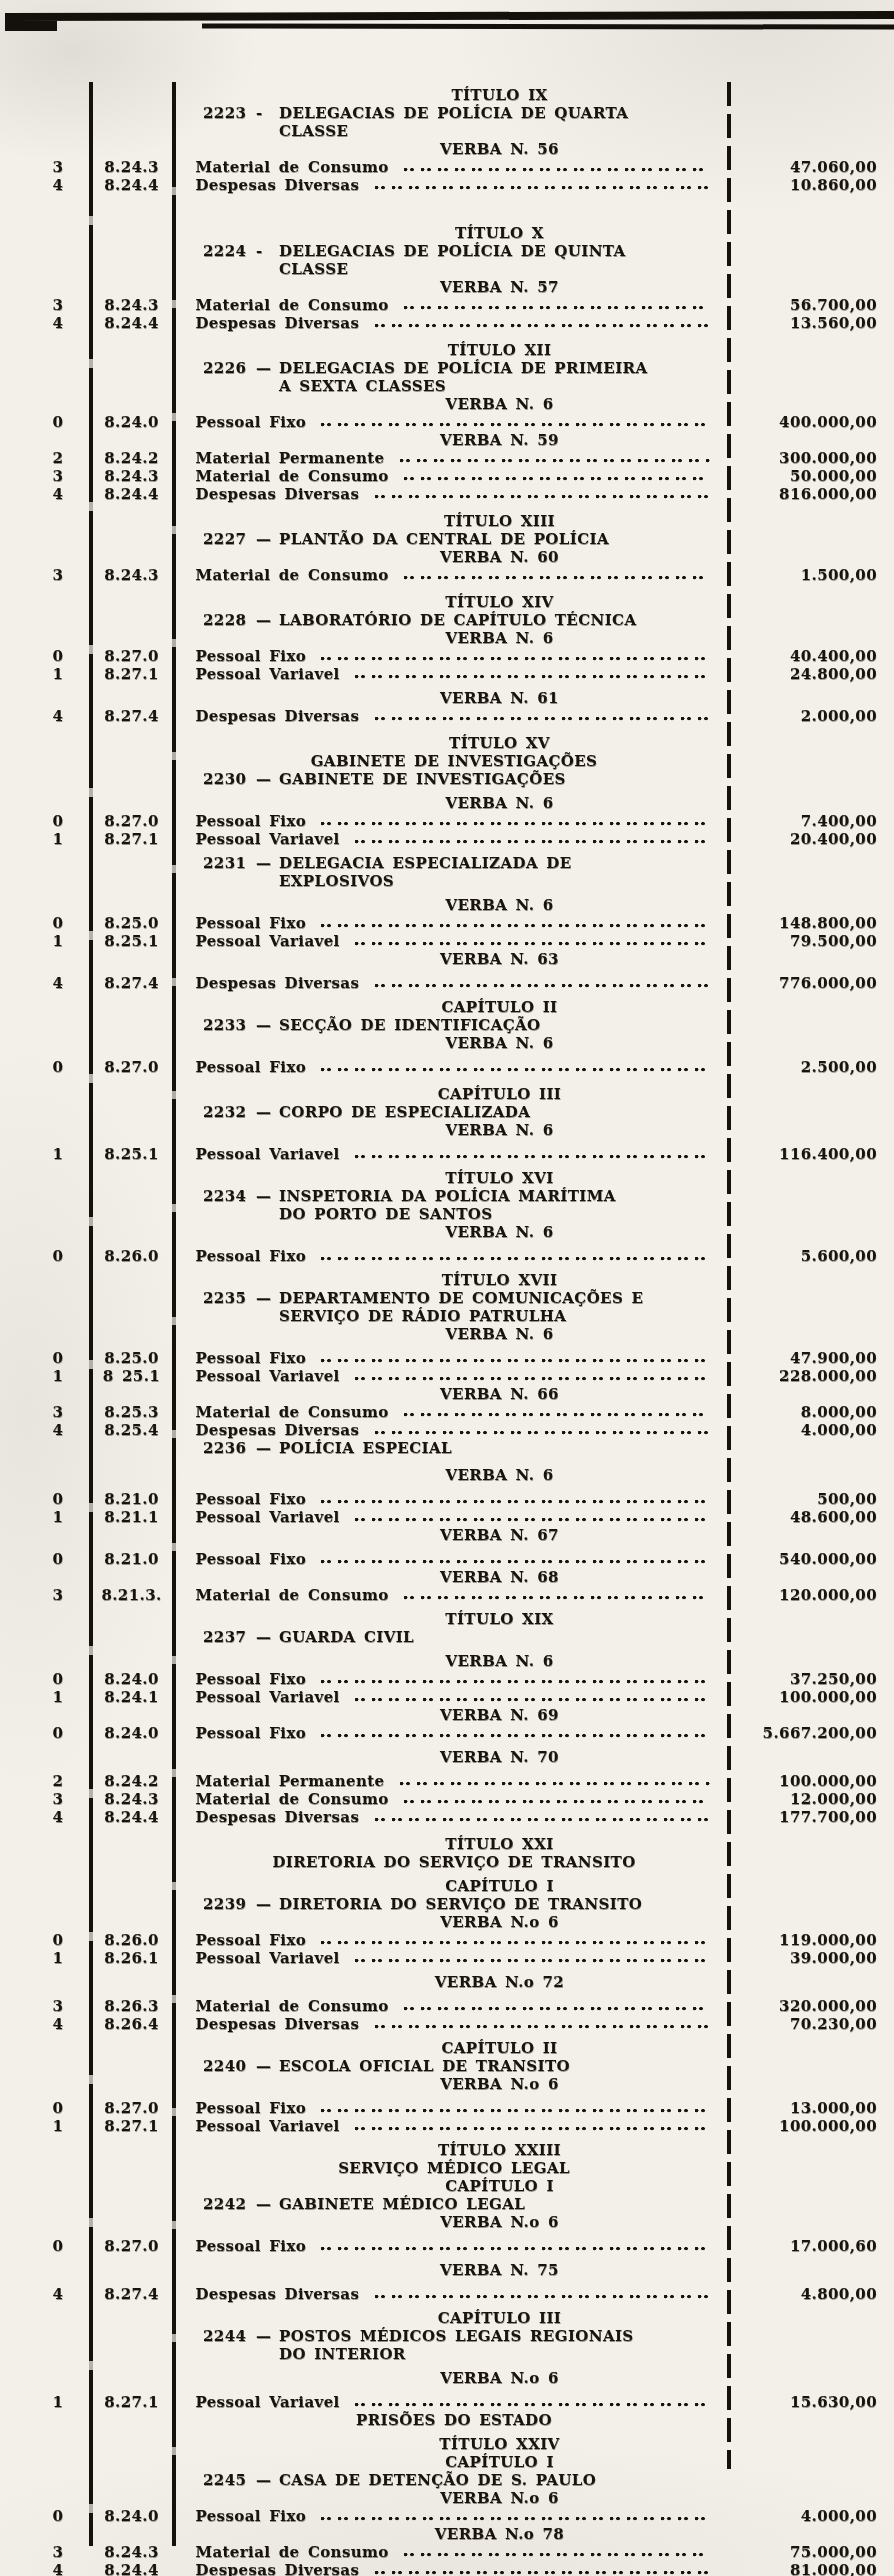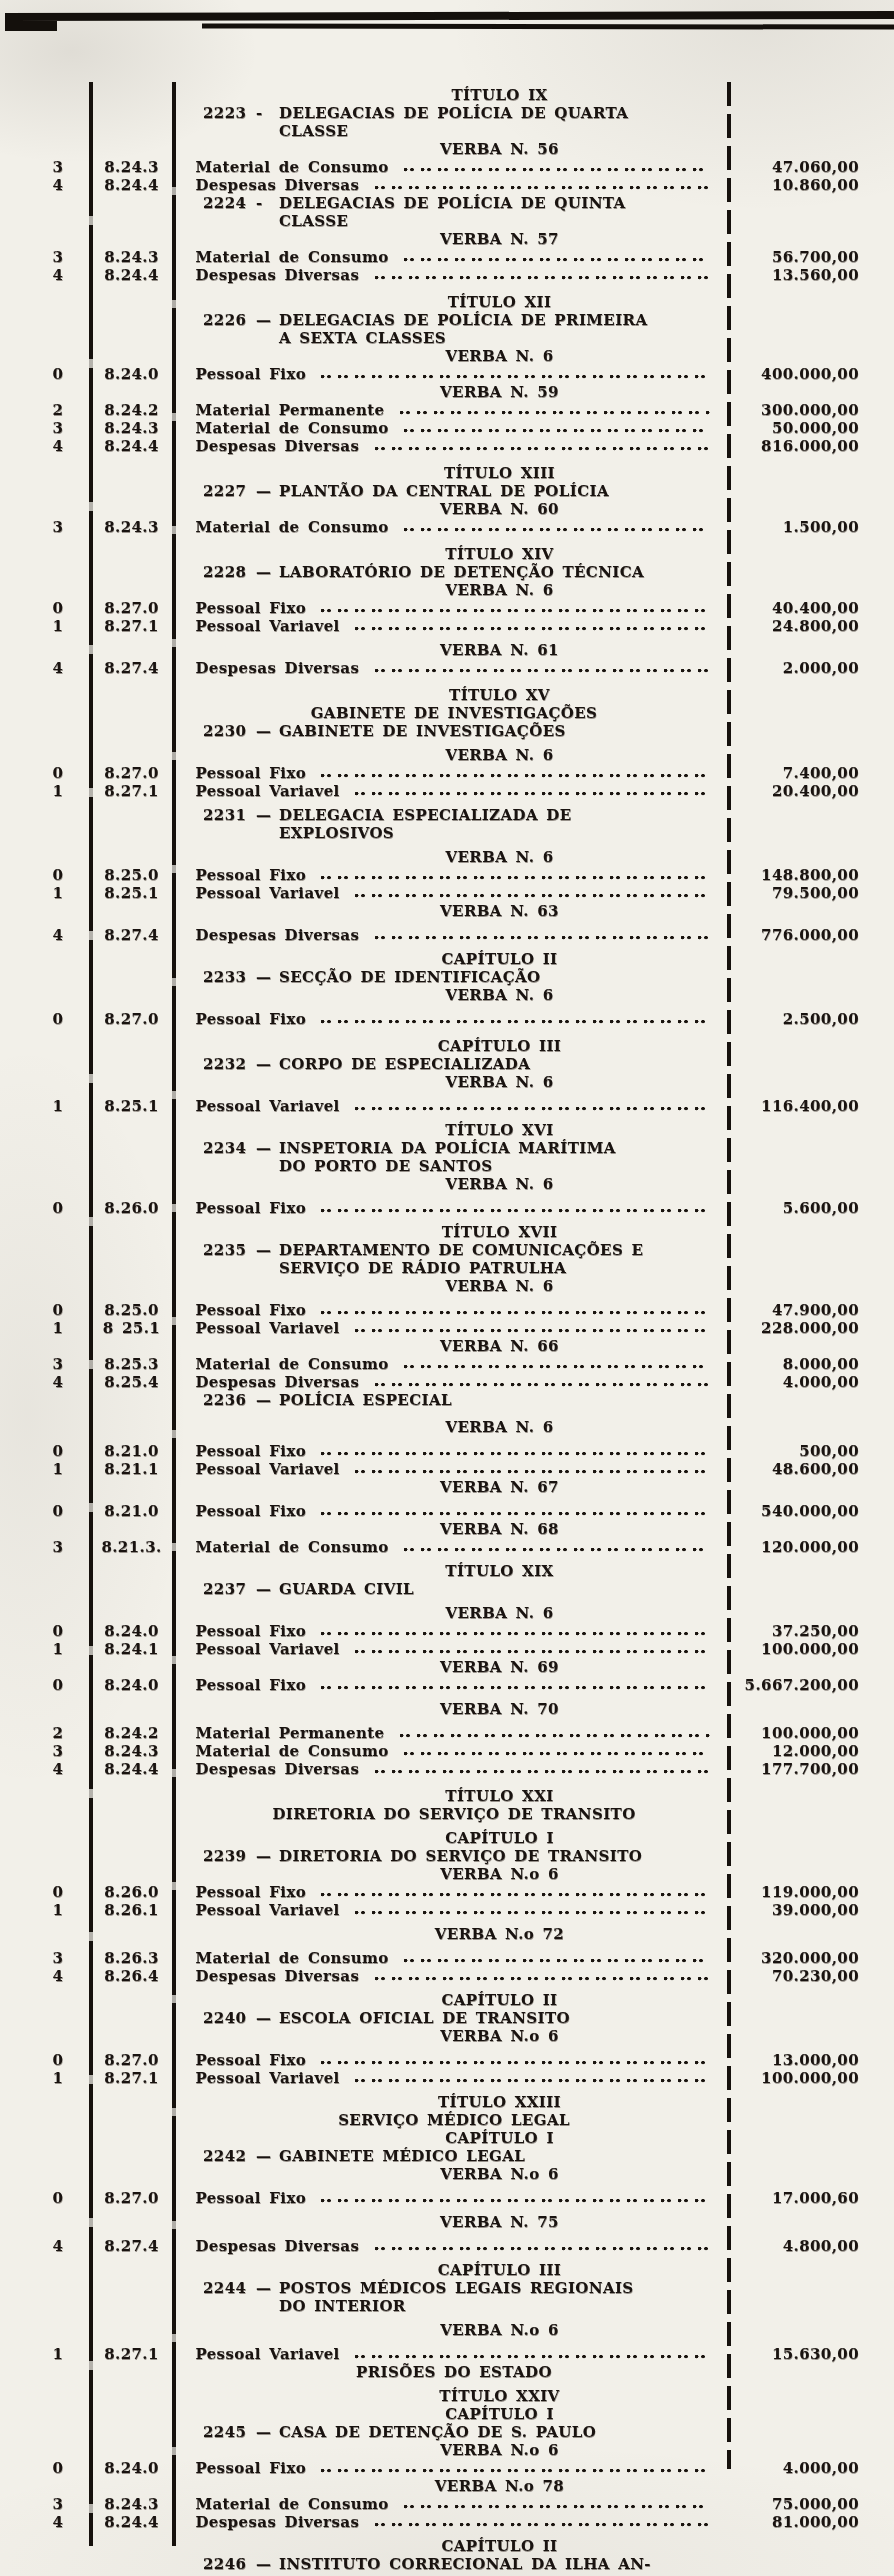--- a/index.html
+++ b/index.html
@@ -59,21 +59,21 @@
   .ln.r .code{flex:0 0 85px;text-align:center;}
   .ln.r .label{margin-left:21.4px;white-space:nowrap;}
   .ln.r .leader{
     flex:1 1 auto;align-self:stretch;margin:0 9px 0 14.3px;
     background-image:
       radial-gradient(circle at 2.7px 11.6px, #1a140f 1.6px, rgba(26,20,15,0) 2px),
       radial-gradient(circle at 9px 11.6px, #1a140f 1.6px, rgba(26,20,15,0) 2px);
     background-size:17px 18px;
     background-repeat:repeat-x;
   }
-  .ln.r .val{position:absolute;right:36px;top:0;text-align:right;}
+  .ln.r .val{position:absolute;right:18px;top:0;text-align:right;}
 
   
   .gx{margin-top:30px;}
   .gm{margin-top:9px;}
   .gs{margin-top:6px;}
 </style>
 </head>
 <body>
 
 <div class="page">
@@ -101,20 +101,21 @@
         <span class="leader"></span>
         <span class="val">47.060,00</span>
       </div>
       <div class="ln r">
         <span class="d">4</span>
         <span class="code">8.24.4</span>
         <span class="label">Despesas Diversas</span>
         <span class="leader"></span>
         <span class="val">10.860,00</span>
       </div>
+      <div class="ln c gx">TÍTULO X</div>
       <div class="ln h">
         <span class="num">2224</span>
         <span class="dash">-</span>
         <span class="htxt">DELEGACIAS DE POLÍCIA DE QUINTA
 CLASSE</span>
       </div>
       <div class="ln c">VERBA N. 57</div>
       <div class="ln r">
         <span class="d">3</span>
         <span class="code">8.24.3</span>
@@ -177,21 +178,21 @@
         <span class="d">3</span>
         <span class="code">8.24.3</span>
         <span class="label">Material de Consumo</span>
         <span class="leader"></span>
         <span class="val">1.500,00</span>
       </div>
       <div class="ln c gm">TÍTULO XIV</div>
       <div class="ln h">
         <span class="num">2228</span>
         <span class="dash">—</span>
-        <span class="htxt">LABORATÓRIO DE DETENÇÃO TÉCNICA</span>
+        <span class="htxt">LABORATÓRIO DE CAPÍTULO TÉCNICA</span>
       </div>
       <div class="ln c">VERBA N. 6</div>
       <div class="ln r">
         <span class="d">0</span>
         <span class="code">8.27.0</span>
         <span class="label">Pessoal Fixo</span>
         <span class="leader"></span>
         <span class="val">40.400,00</span>
       </div>
       <div class="ln r">

